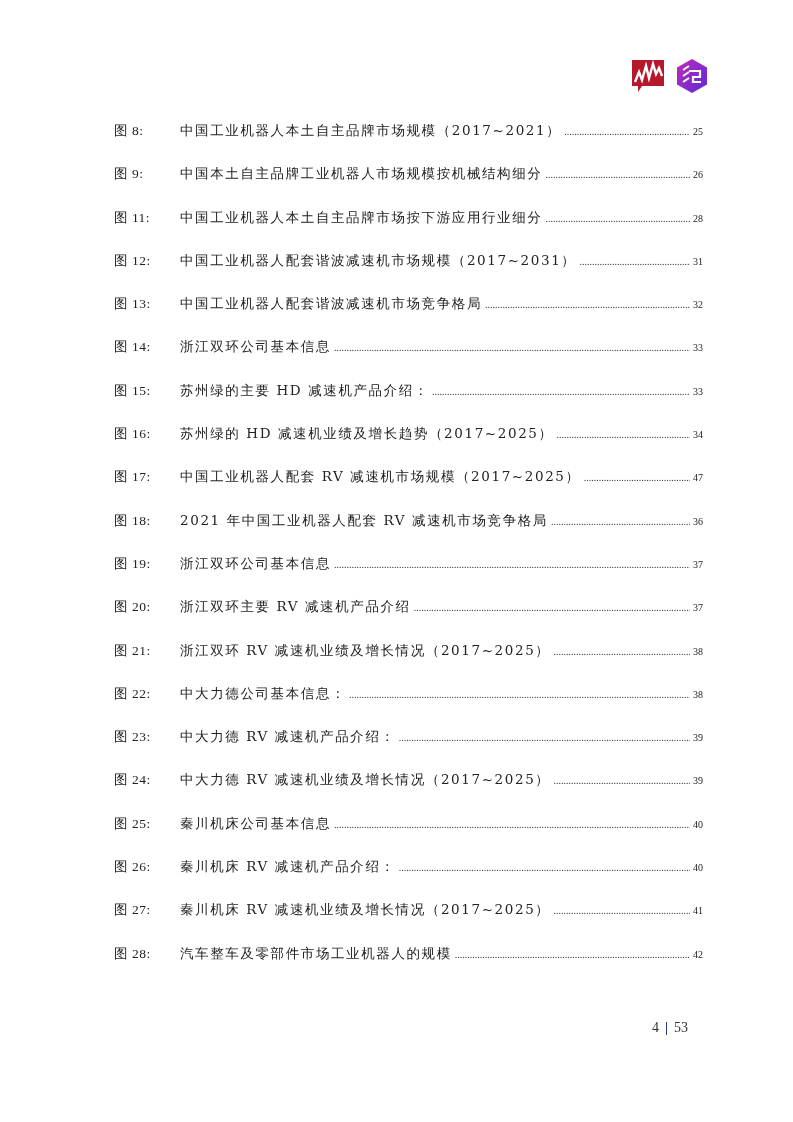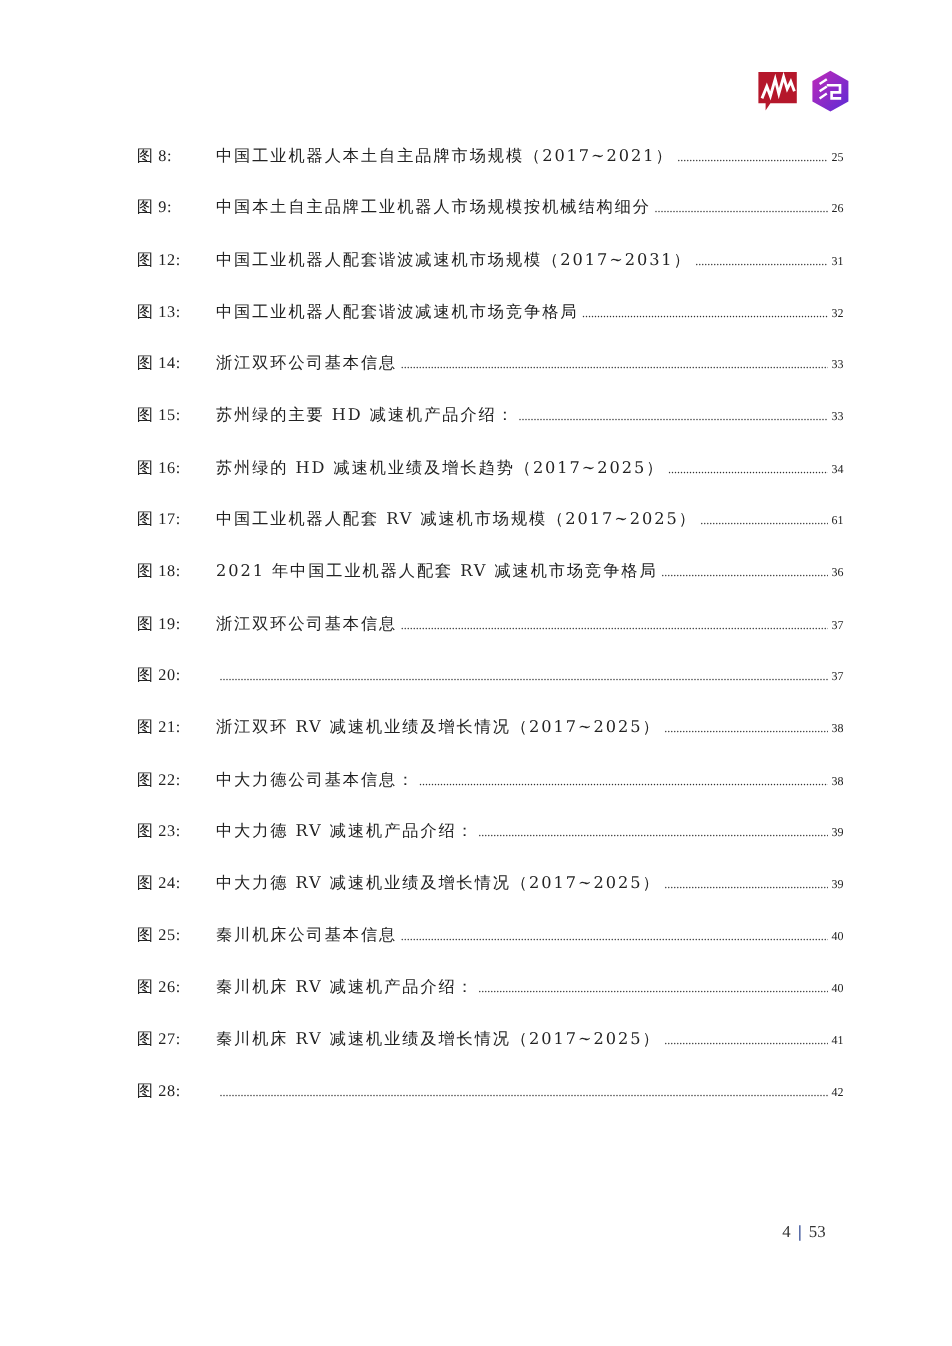--- a/index.html
+++ b/index.html
@@ -114,20 +114,26 @@
     <span class="toc-leader"></span>
     <span class="toc-page">25</span>
   </div>
   <div class="toc-row">
     <span class="toc-label">图 9:</span>
     <span class="toc-title">中国本土自主品牌工业机器人市场规模按机械结构细分</span>
     <span class="toc-leader"></span>
     <span class="toc-page">26</span>
   </div>
   <div class="toc-row">
+    <span class="toc-label">图 11:</span>
+    <span class="toc-title">中国工业机器人本土自主品牌市场按下游应用行业细分</span>
+    <span class="toc-leader"></span>
+    <span class="toc-page">28</span>
+  </div>
+  <div class="toc-row">
     <span class="toc-label">图 12:</span>
     <span class="toc-title">中国工业机器人配套谐波减速机市场规模（2017~2031）</span>
     <span class="toc-leader"></span>
     <span class="toc-page">31</span>
   </div>
   <div class="toc-row">
     <span class="toc-label">图 13:</span>
     <span class="toc-title">中国工业机器人配套谐波减速机市场竞争格局</span>
     <span class="toc-leader"></span>
     <span class="toc-page">32</span>
@@ -147,36 +153,37 @@
   <div class="toc-row">
     <span class="toc-label">图 16:</span>
     <span class="toc-title">苏州绿的 HD 减速机业绩及增长趋势（2017~2025）</span>
     <span class="toc-leader"></span>
     <span class="toc-page">34</span>
   </div>
   <div class="toc-row">
     <span class="toc-label">图 17:</span>
     <span class="toc-title">中国工业机器人配套 RV 减速机市场规模（2017~2025）</span>
     <span class="toc-leader"></span>
-    <span class="toc-page">61</span>
+    <span class="toc-page">47</span>
   </div>
   <div class="toc-row">
     <span class="toc-label">图 18:</span>
     <span class="toc-title">2021 年中国工业机器人配套 RV 减速机市场竞争格局</span>
     <span class="toc-leader"></span>
     <span class="toc-page">36</span>
   </div>
   <div class="toc-row">
     <span class="toc-label">图 19:</span>
     <span class="toc-title">浙江双环公司基本信息</span>
     <span class="toc-leader"></span>
     <span class="toc-page">37</span>
   </div>
   <div class="toc-row">
     <span class="toc-label">图 20:</span>
+    <span class="toc-title">浙江双环主要 RV 减速机产品介绍</span>
     <span class="toc-leader"></span>
     <span class="toc-page">37</span>
   </div>
   <div class="toc-row">
     <span class="toc-label">图 21:</span>
     <span class="toc-title">浙江双环 RV 减速机业绩及增长情况（2017~2025）</span>
     <span class="toc-leader"></span>
     <span class="toc-page">38</span>
   </div>
   <div class="toc-row">
@@ -210,20 +217,21 @@
     <span class="toc-page">40</span>
   </div>
   <div class="toc-row">
     <span class="toc-label">图 27:</span>
     <span class="toc-title">秦川机床 RV 减速机业绩及增长情况（2017~2025）</span>
     <span class="toc-leader"></span>
     <span class="toc-page">41</span>
   </div>
   <div class="toc-row">
     <span class="toc-label">图 28:</span>
+    <span class="toc-title">汽车整车及零部件市场工业机器人的规模</span>
     <span class="toc-leader"></span>
     <span class="toc-page">42</span>
   </div>
 </div>
 
 <div class="footer">
   <span>4</span>
   <span class="footer-sep">|</span>
   <span>53</span>
 </div>

